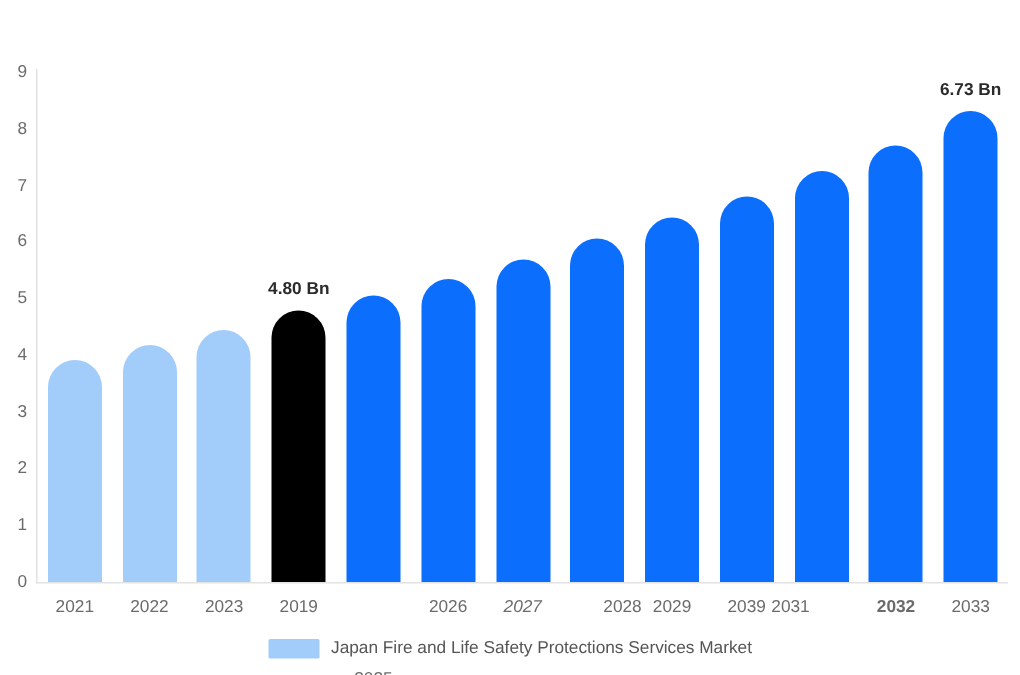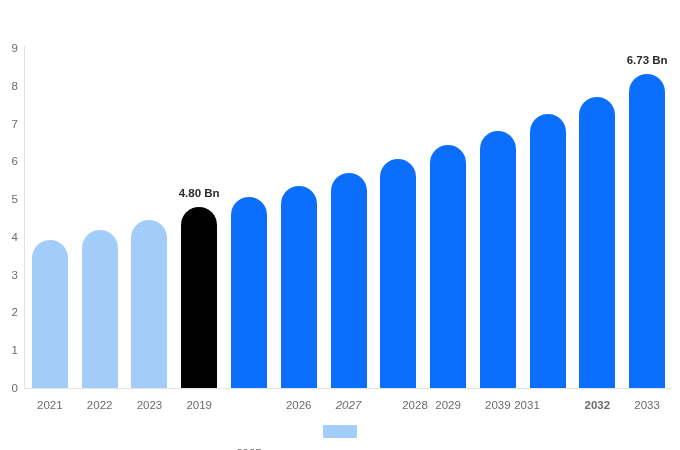--- a/index.html
+++ b/index.html
@@ -176,16 +176,17 @@
       </div>
     <div id="bar-labels">
         <div class="bar-label" style="left: 199.192px; top: 186.667px;">4.80 Bn</div>
         <div class="bar-label" style="left: 647.115px; top: 54.0667px;">6.73 Bn</div>
       </div>
   </div>
 
   <div class="legend" id="legend">
       <div style="display: flex; align-items: center; gap: 8px;">
         <span class="legend-swatch" style="background: rgb(162, 205, 250);"></span>
+        <span class="legend-label">Japan Fire and Life Safety Protections Services Market</span>
       </div>
     </div>
 
 </div>
 
 </body></html>

